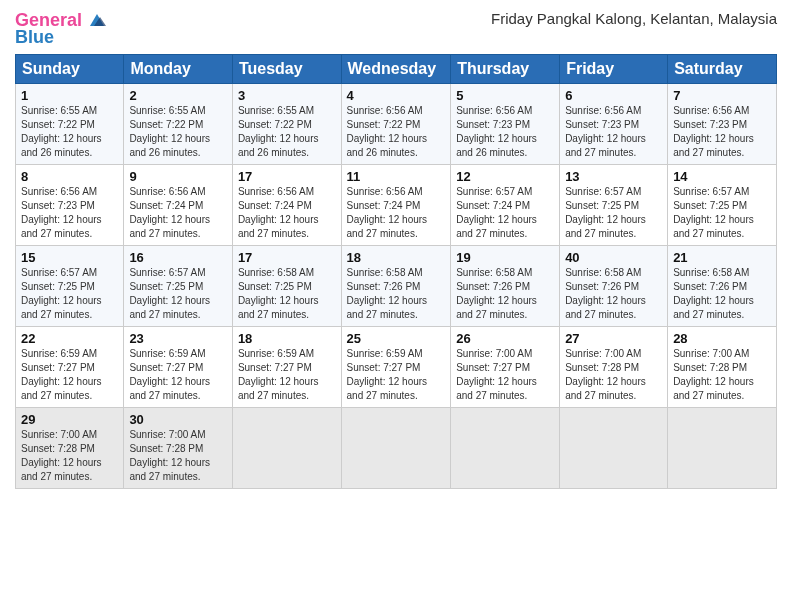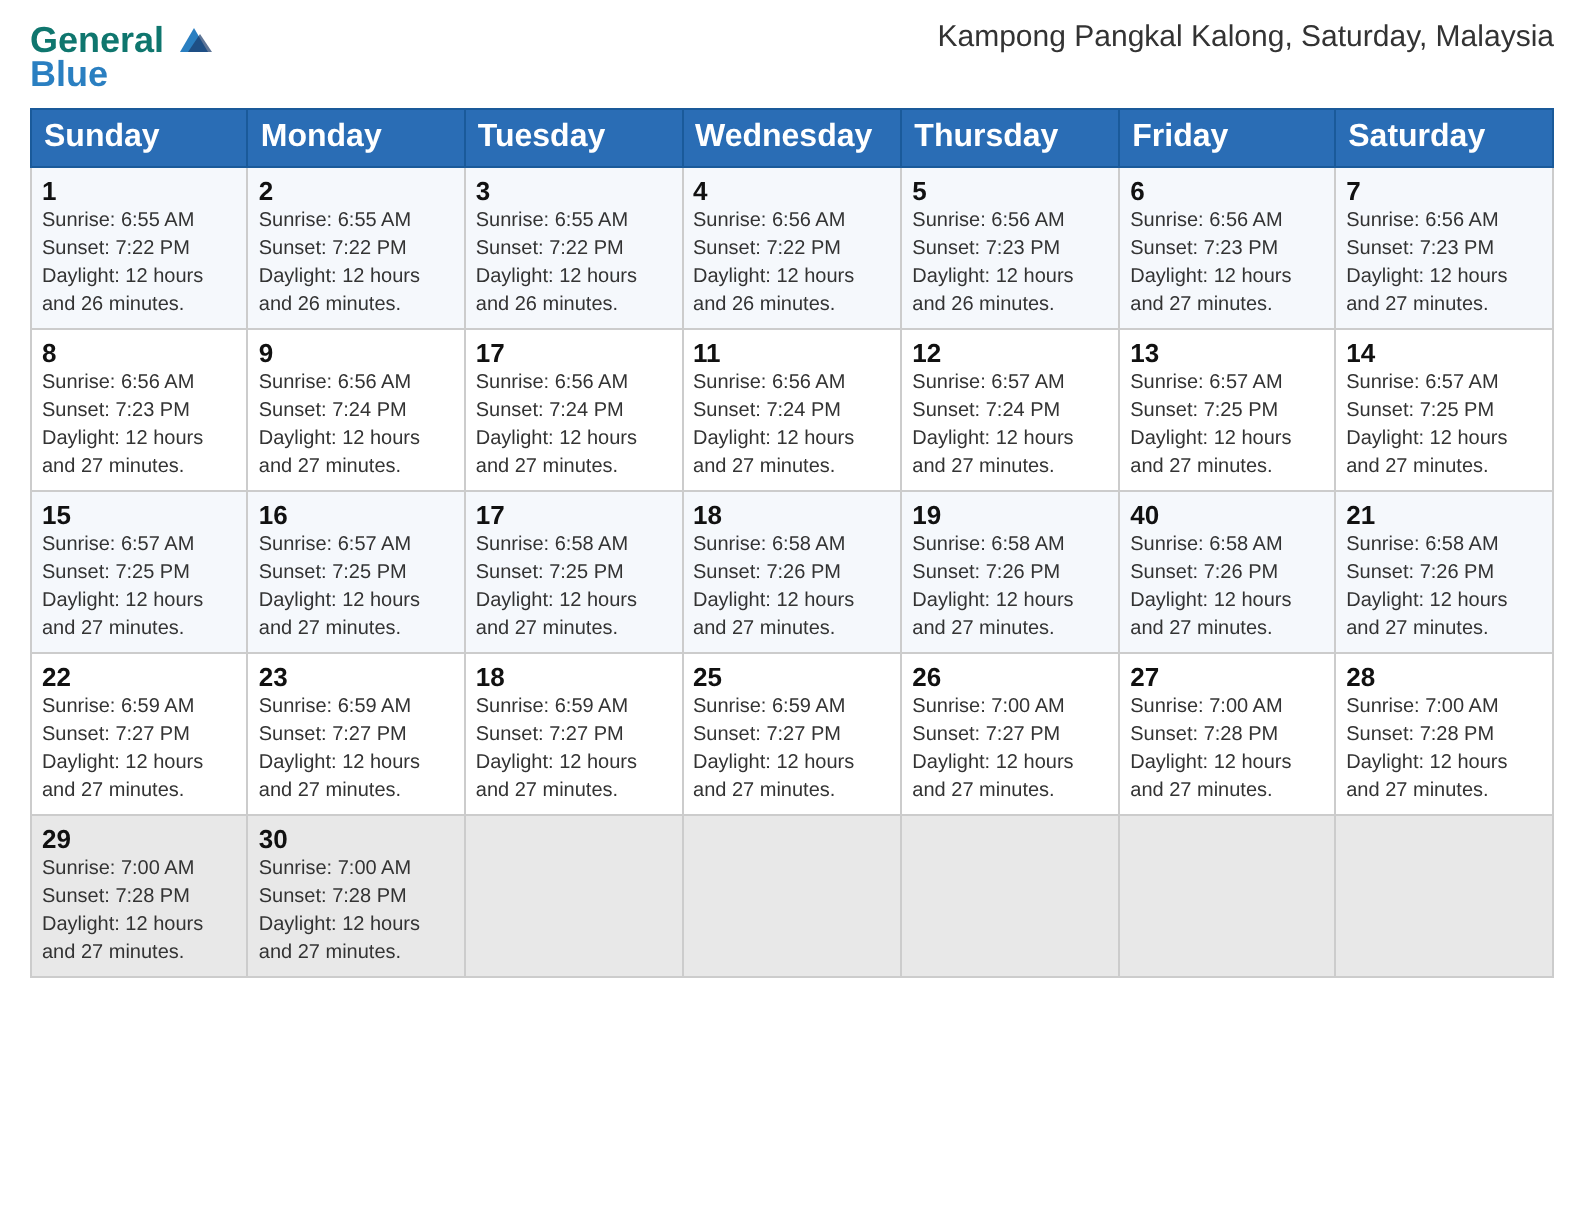--- a/index.html
+++ b/index.html
@@ -86,30 +86,30 @@
     .last-row-bg {
       background: #e8e8e8 !important;
     }
   </style>
 </head>
 <body>
 
 <div class="header">
   <div class="logo">
     <div class="logo-row">
-      <span style="font-size:18px;font-weight:bold;color:#0f766e;">General</span>
+      <span style="font-size:18px;font-weight:bold;color:#ec4899;">General</span>
       <svg width="22" height="18" viewBox="0 0 22 18" style="margin-left:2px;">
         <polygon points="4,14 11,2 18,14" fill="#2a7fc1"></polygon>
         <polygon points="8,14 14,5 20,14" fill="#1a3a6b" opacity="0.7"></polygon>
       </svg>
     </div>
     <span style="font-size:18px;font-weight:bold;color:#2a7fc1;margin-top:-4px;">Blue</span>
   </div>
   <div class="title-area">
-    <div class="location-title">Kampong Pangkal Kalong, Saturday, Malaysia</div>
+    <div class="location-title">Friday Pangkal Kalong, Kelantan, Malaysia</div>
   </div>
 </div>
 
 <table class="calendar">
   <thead>
     <tr id="weekday-header">
         <th>Sunday</th>
         <th>Monday</th>
         <th>Tuesday</th>
         <th>Wednesday</th>

